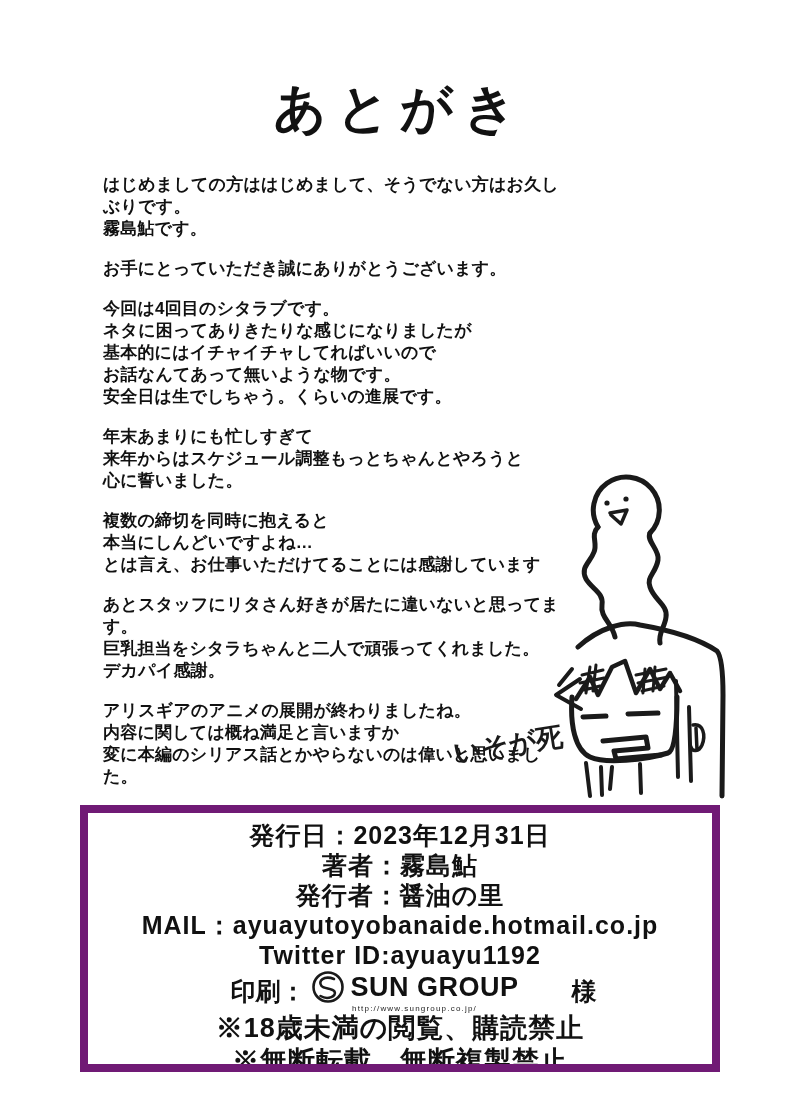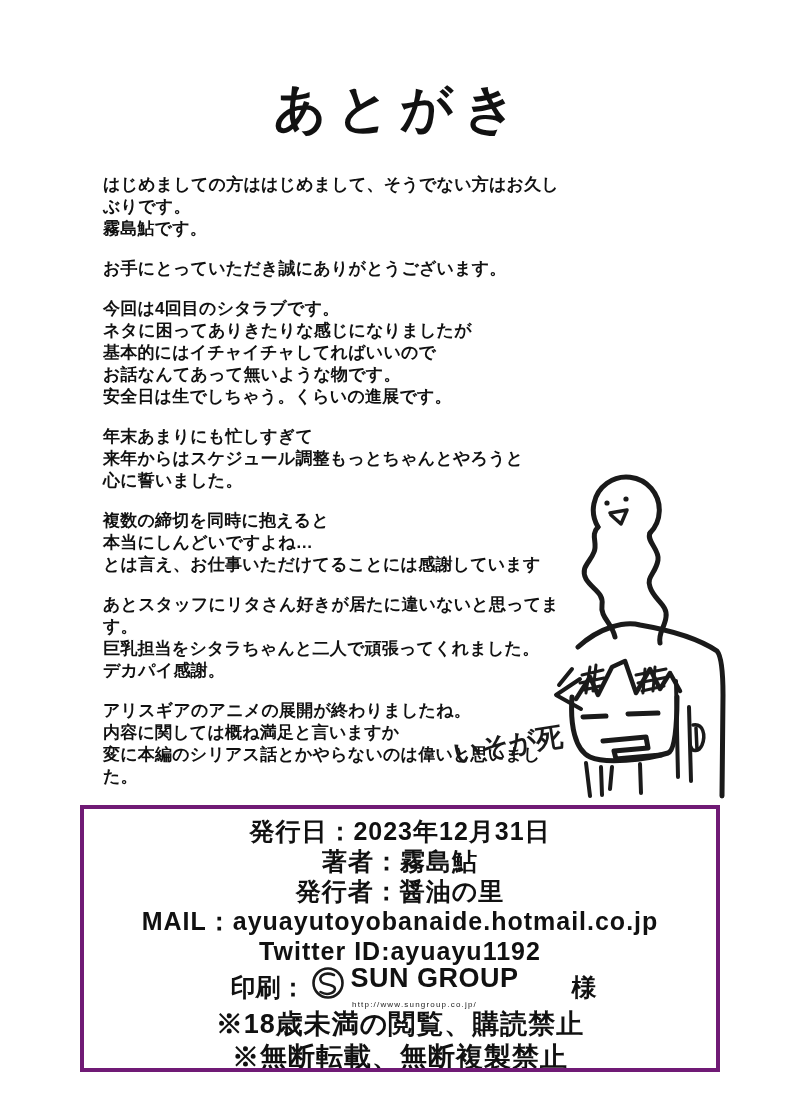--- a/index.html
+++ b/index.html
@@ -50,21 +50,21 @@
     width: 320px;
     height: 350px;
   }
   .doodle svg { display: block; }
   .colophon {
     position: absolute;
     left: 80px;
     top: 805px;
     width: 640px;
     height: 267px;
-    border: 4px solid #701a75;
+    border: 8px solid #701a75;
     box-sizing: border-box;
     background: #ffffff;
     text-align: center;
     font-weight: bold;
     padding-top: 7px;
     overflow: hidden;
   }
   .c-line {
     font-size: 25px;
     line-height: 30px;
@@ -82,20 +82,21 @@
     padding-left: 27px;
   }
   .sun-block {
     display: flex;
     flex-direction: column;
     align-items: center;
     line-height: 1;
   }
   .sun-row {
     display: flex;
+    align-items: center;
     gap: 4px;
   }
   .sun-name {
     font-size: 27px;
     font-weight: bold;
     letter-spacing: 0.5px;
   }
   .sun-url {
     font-size: 8px;
     font-weight: normal;

